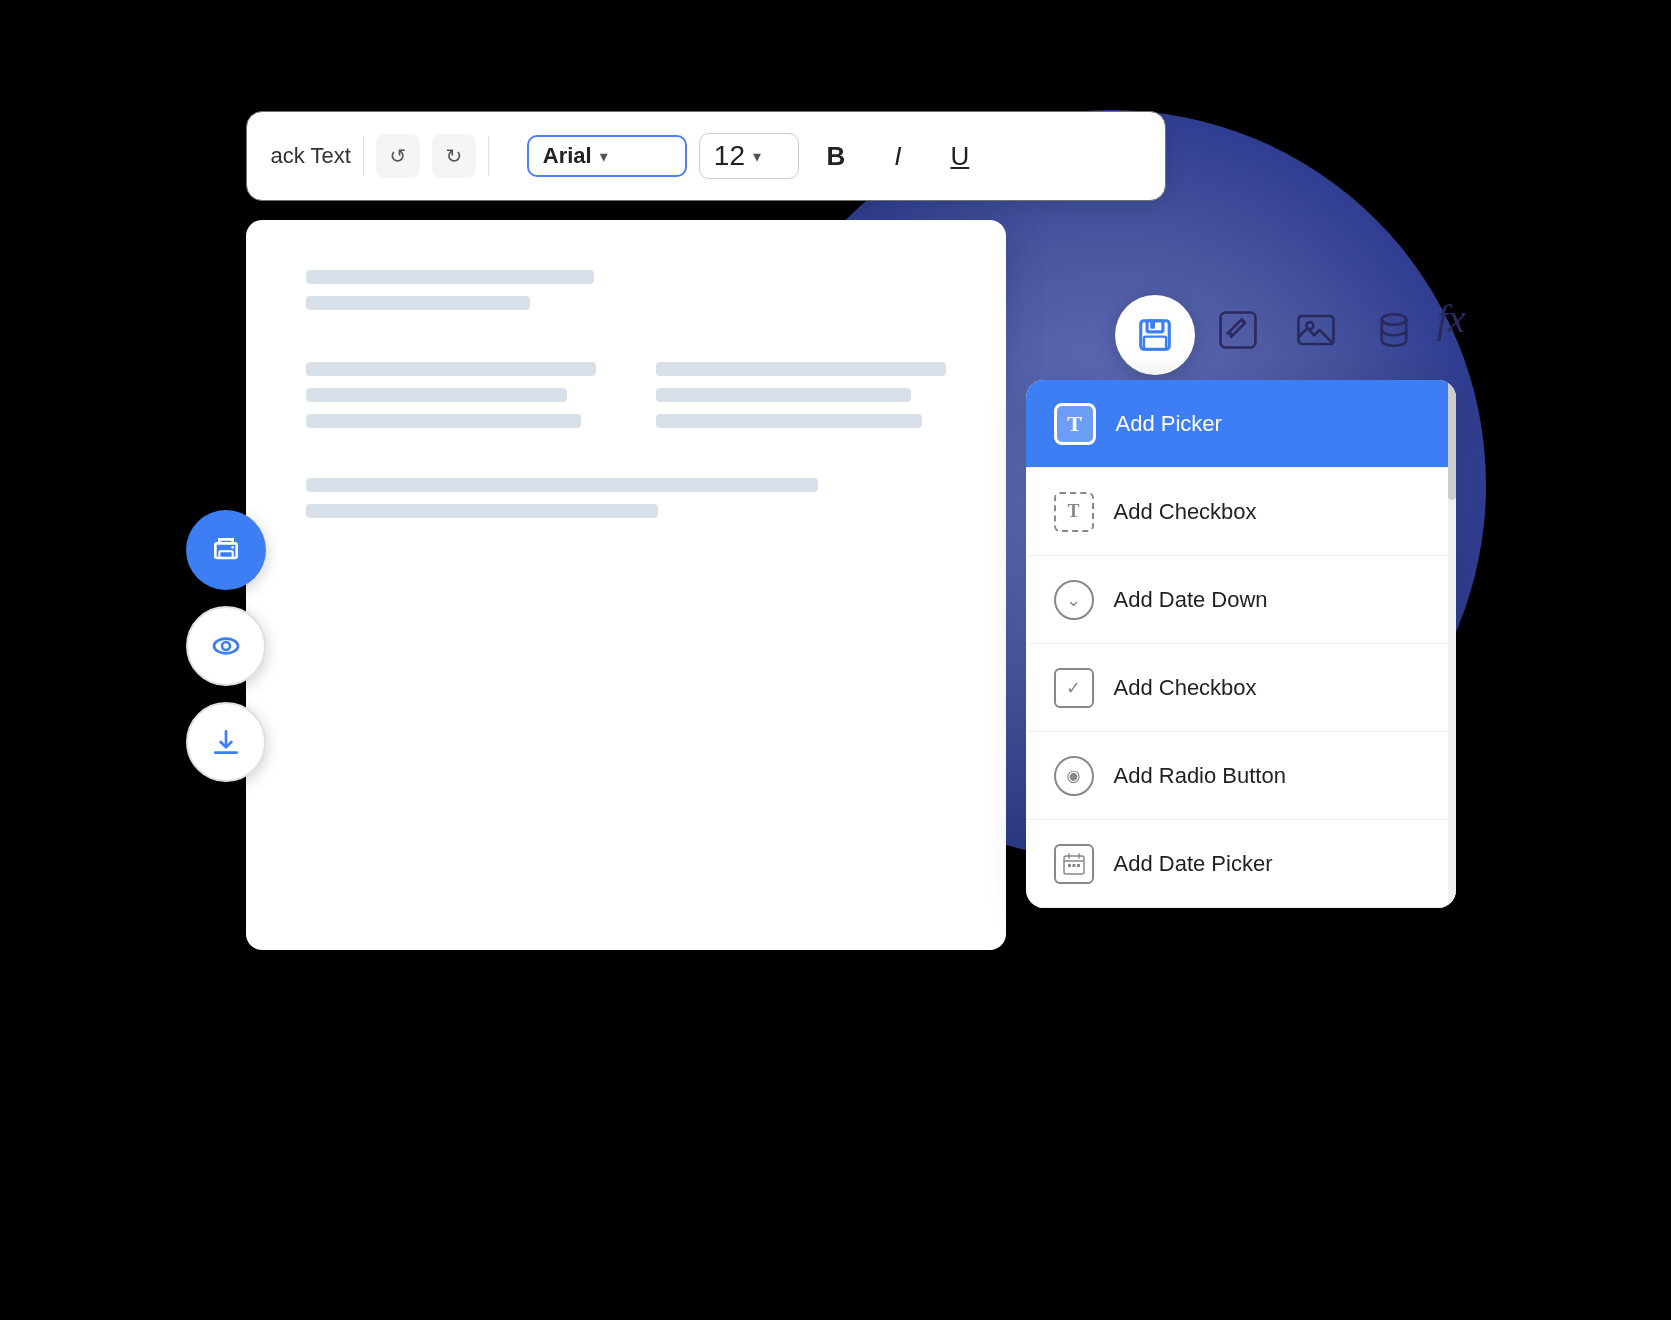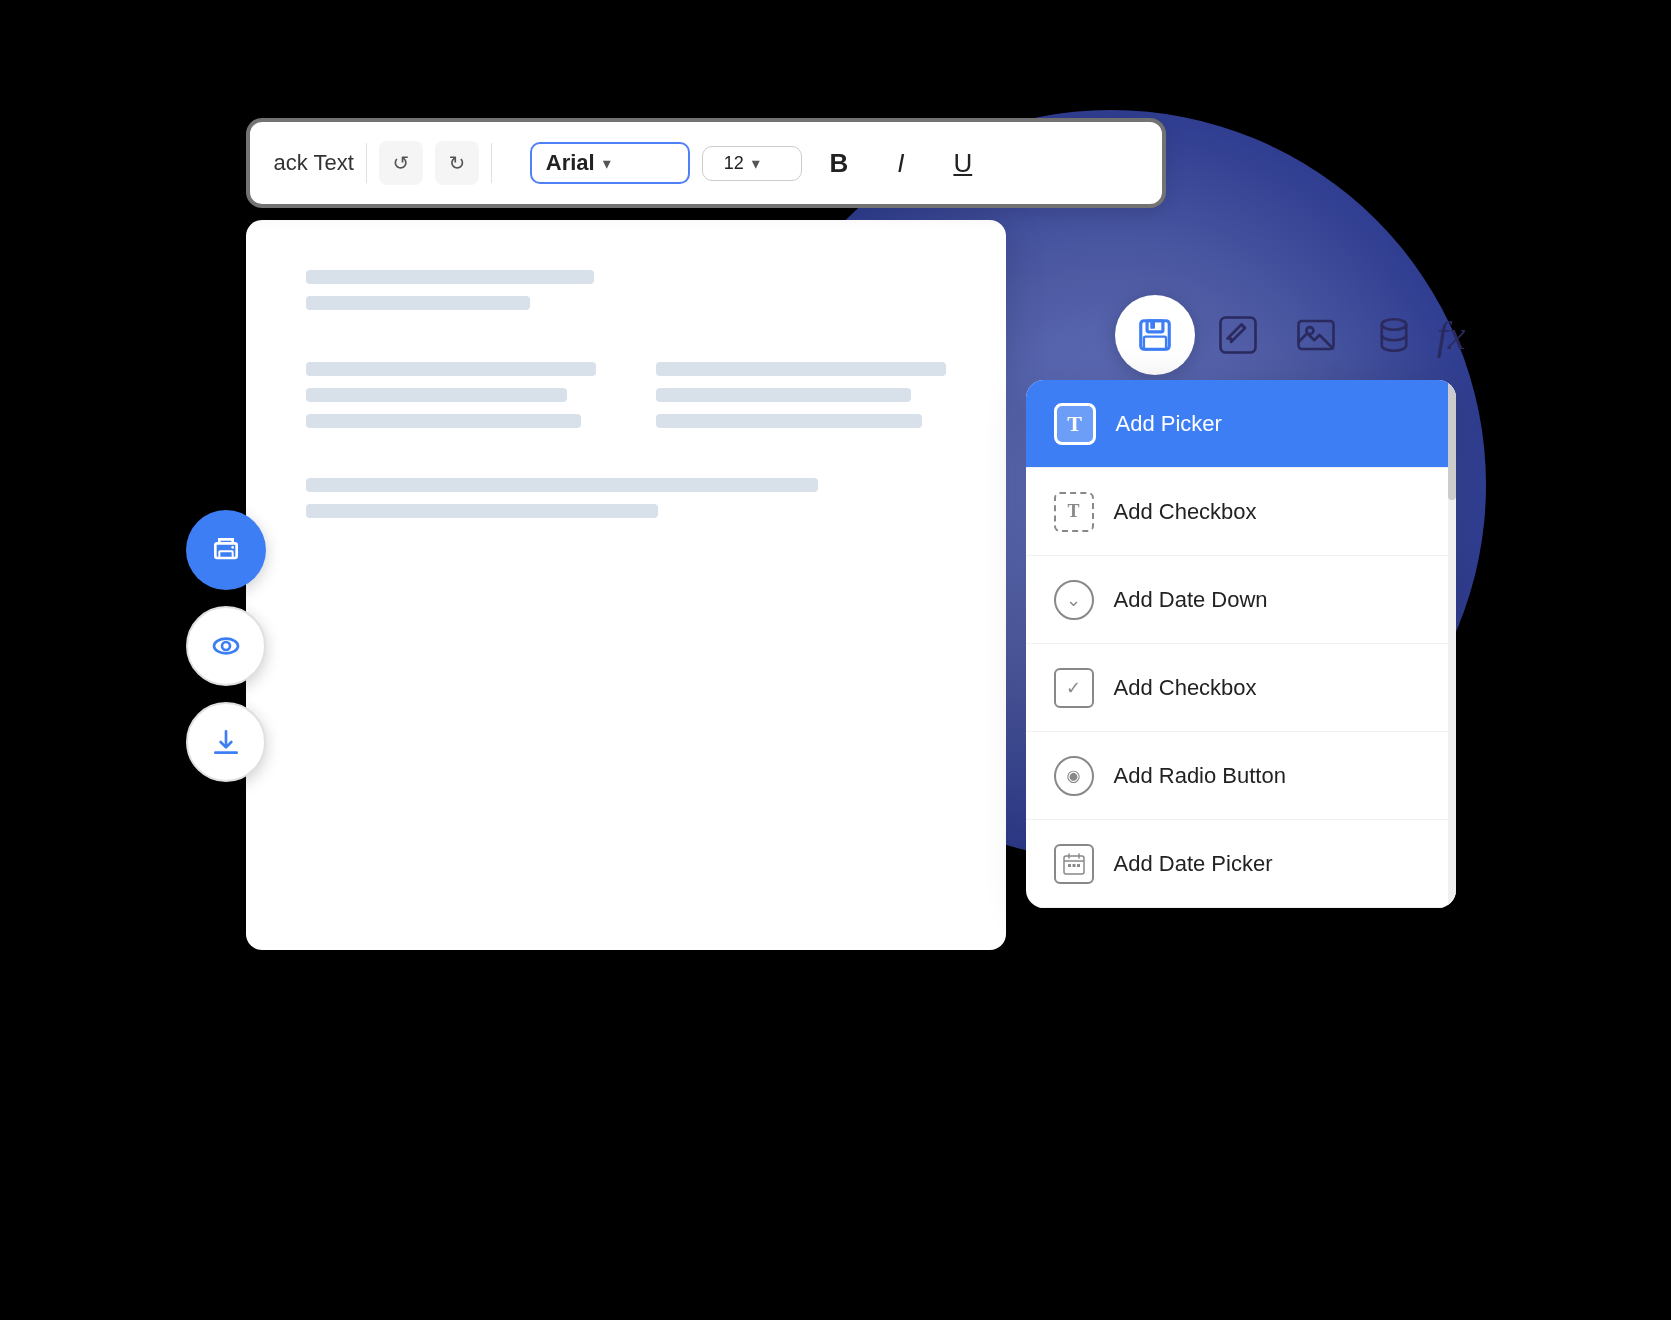--- a/index.html
+++ b/index.html
@@ -30,27 +30,27 @@
       height: 750px;
       background: radial-gradient(ellipse at center, #7b8de8 0%, #5c6bc0 40%, #3949ab 70%, #283593 100%);
       border-radius: 50%;
       z-index: 0;
       opacity: 0.85;
     }
 
     
     .toolbar {
       position: absolute;
-      top: 8px;
+      top: 1px;
       left: 60px;
       width: 920px;
       height: 90px;
       background: #fff;
       border-radius: 16px;
-      border: 4px solid #737373;
+      border: 1px solid #737373;
       display: flex;
       align-items: center;
       padding: 0 24px;
       gap: 12px;
       z-index: 10;
       box-shadow: 0 4px 20px rgba(0,0,0,0.12);
     }
 
     .toolbar-text {
       font-size: 22px;
@@ -112,23 +112,22 @@
       border: 1.5px solid #ccc;
       border-radius: 10px;
       padding: 6px 14px;
       gap: 8px;
       cursor: pointer;
       background: #fff;
       min-width: 100px;
     }
 
     .size-select-label {
-      font-size: 18px;
+      font-size: 28px;
       color: #222;
-      margin-left: 7px;
     }
 
     .format-btn {
       width: 50px;
       height: 50px;
       border: none;
       background: transparent;
       border-radius: 8px;
       cursor: pointer;
       display: flex;
@@ -229,21 +228,20 @@
       color: #3d7ef5;
       border: 2px solid #e0e0e0;
     }
 
     
     .top-right-icons {
       position: absolute;
       top: 185px;
       right: 20px;
       display: flex;
-      align-items: center;
       gap: 8px;
       z-index: 20;
     }
 
     .tr-icon-btn {
       width: 70px;
       height: 70px;
       background: transparent;
       border: none;
       cursor: pointer;

